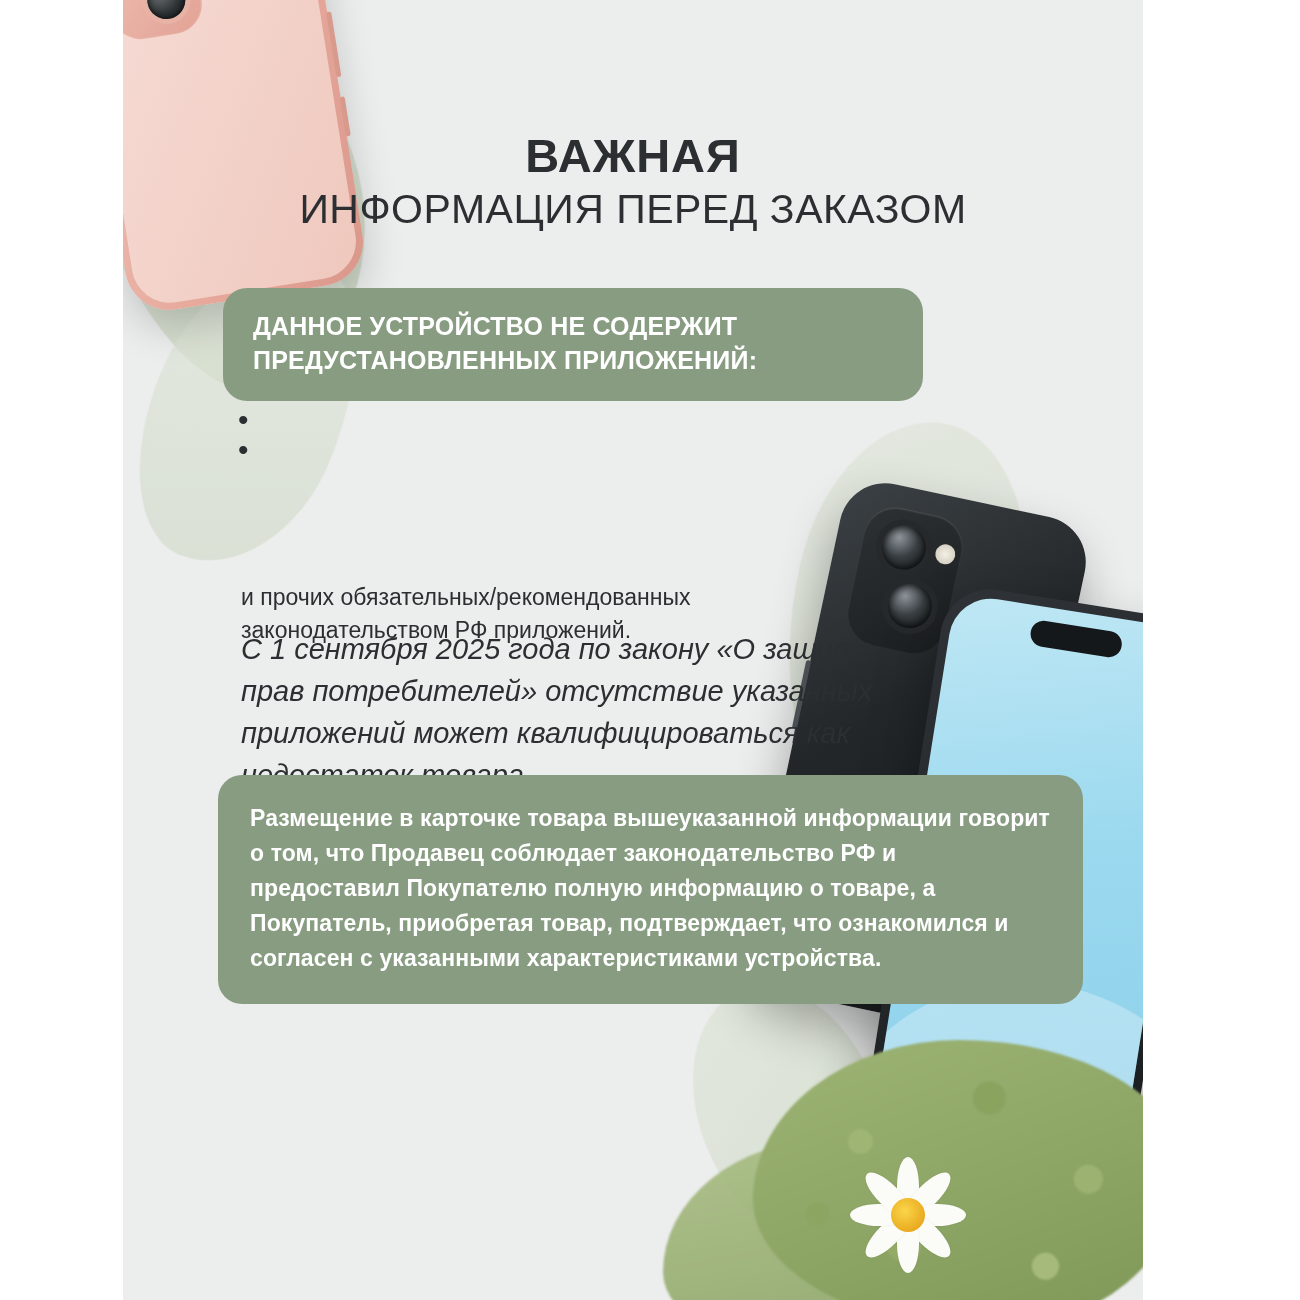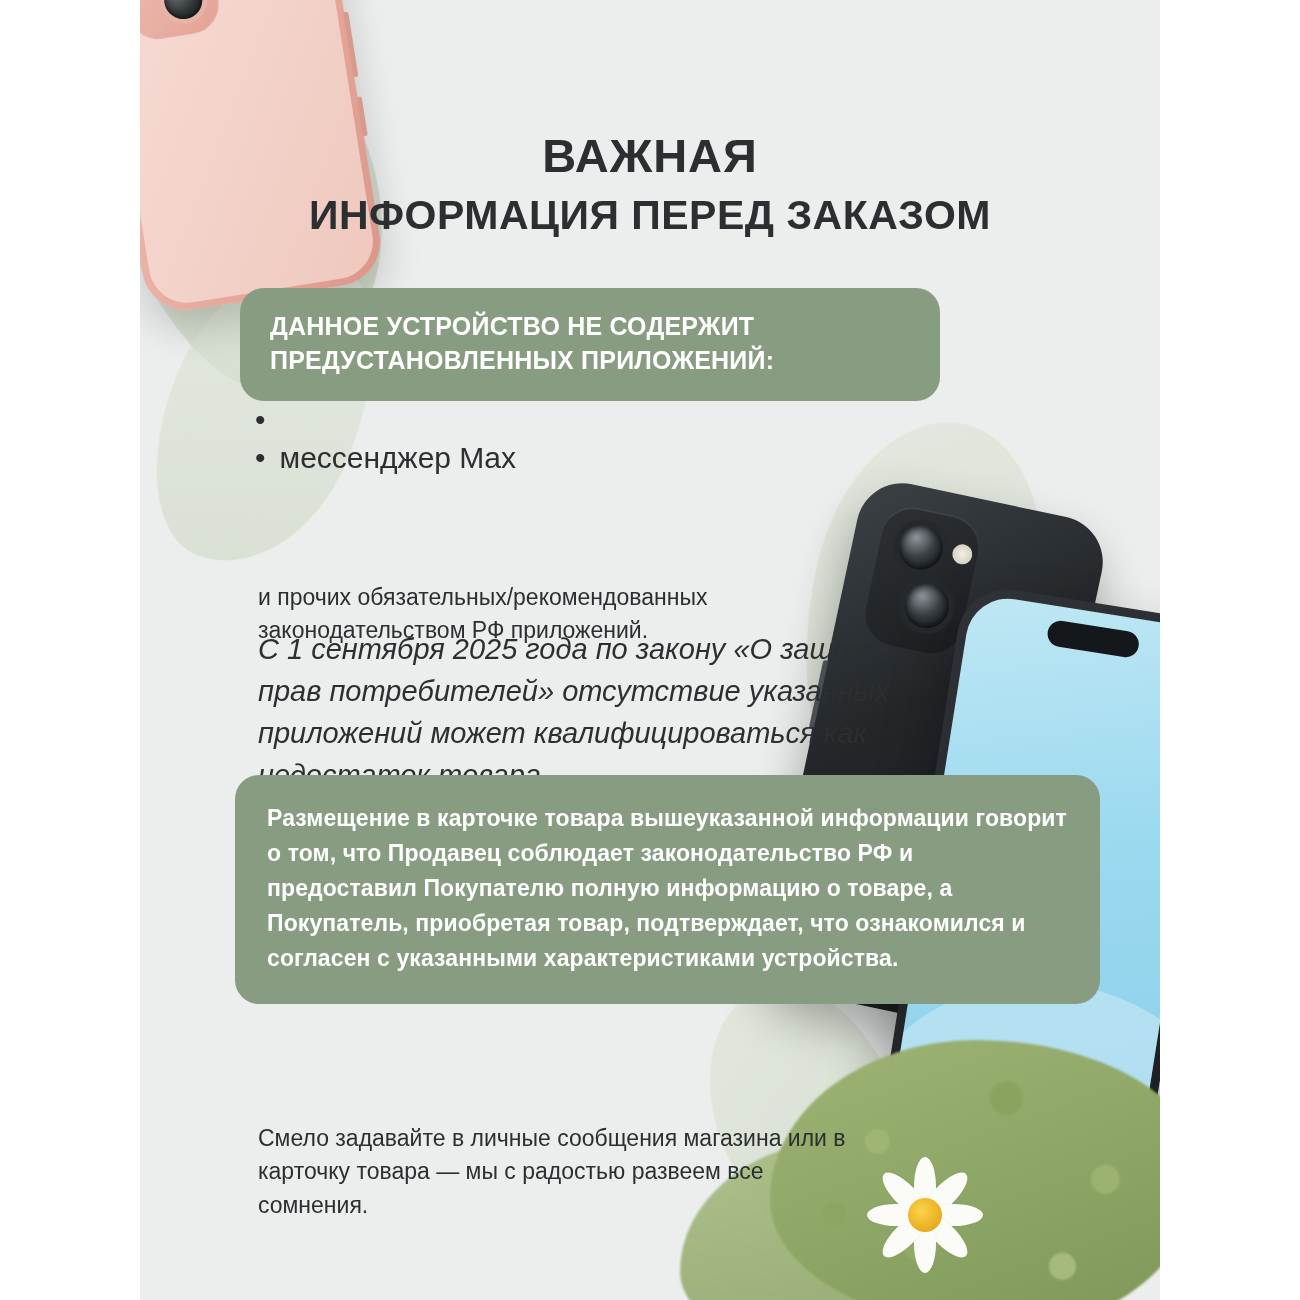--- a/index.html
+++ b/index.html
@@ -12,21 +12,21 @@
   }
   .page {
     position: relative;
     width: 1300px;
     height: 1300px;
     overflow: hidden;
     background: #ffffff;
   }
   .canvas {
     position: absolute;
-    left: 140px;
+    left: 123px;
     top: 0;
     width: 1020px;
     height: 1300px;
     background: #eceded;
     overflow: hidden;
   }
   
   .leaf {
     position: absolute;
     background: #d8e0d2;
@@ -280,25 +280,25 @@
   }
   .title-line1 {
     font-size: 47px;
     font-weight: bold;
     letter-spacing: 1px;
     color: #2b2f31;
     line-height: 1.12;
   }
   .title-line2 {
     font-size: 41px;
-    font-weight: bold;
+    font-weight: normal;
     letter-spacing: .5px;
     color: #2b2f31;
     line-height: 1.2;
-    margin-top: 8px;
+    margin-top: 2px;
   }
   .callout {
     position: absolute;
     background: #879c80;
     border-radius: 24px;
     color: #ffffff;
     box-sizing: border-box;
   }
   .callout.one {
     left: 100px;
@@ -431,26 +431,24 @@
       </div>
 
       <div class="callout one">ДАННОЕ УСТРОЙСТВО НЕ СОДЕРЖИТ ПРЕДУСТАНОВЛЕННЫХ ПРИЛОЖЕНИЙ:</div>
 
       <div class="bullets">
         <div class="bullet">
           <span class="dot">•</span>
         </div>
         <div class="bullet">
           <span class="dot">•</span>
-          <span>мессенджер Max</span>
         </div>
       </div>
 
       <div class="para p1">и прочих обязательных/рекомендованных законодательством РФ приложений.</div>
       <div class="para p2">С 1 сентября 2025 года по закону «О защите прав потребителей» отсутствие указанных приложений может квалифицироваться как недостаток товара.</div>
 
       <div class="callout two">Размещение в карточке товара вышеуказанной информации говорит о том, что Продавец соблюдает законодательство РФ и предоставил Покупателю полную информацию о товаре, а Покупатель, приобретая товар, подтверждает, что ознакомился и согласен с указанными характеристиками устройства.</div>
 
-      <div class="para p3">Смело задавайте в личные сообщения магазина или в карточку товара — мы с радостью развеем все сомнения.</div>
 
     </div>
   </div>
 </div>
 
 </body></html>

